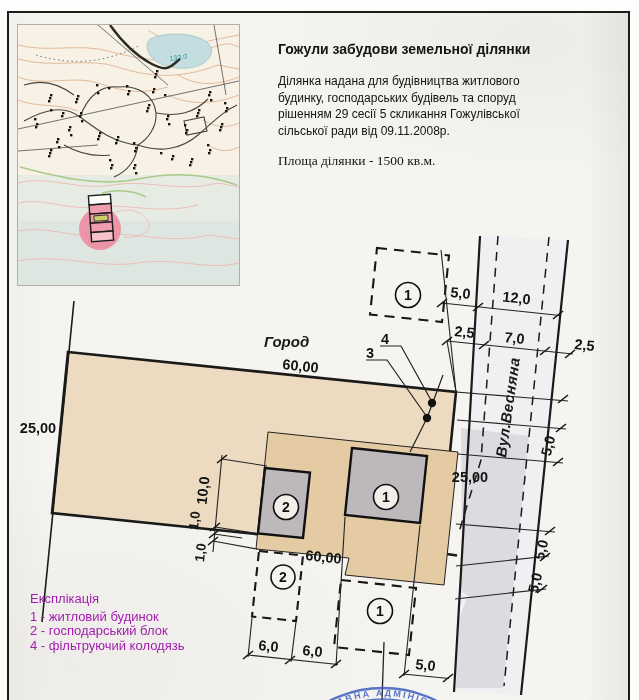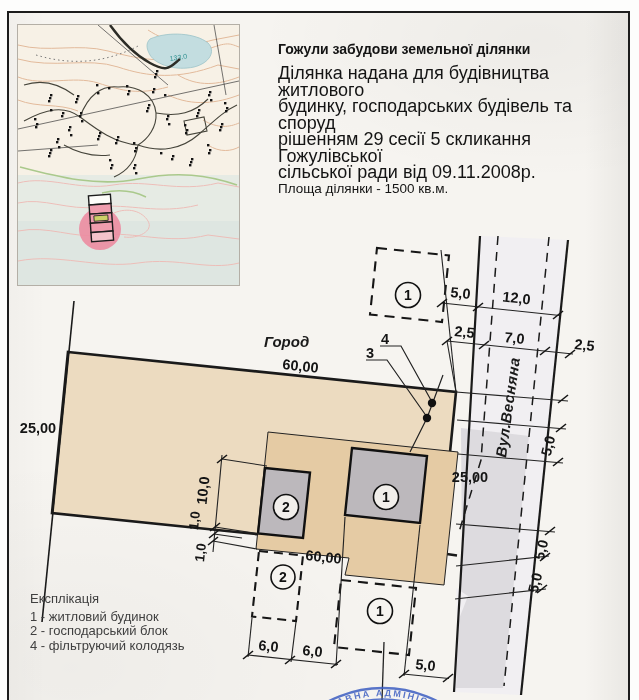--- a/index.html
+++ b/index.html
@@ -18,24 +18,24 @@
       #f6f4f0;
   }
   .map-box{
     position:absolute;left:17px;top:24px;width:221px;height:260px;
     border:1px solid #b4afa6;background:#f6efe3;overflow:hidden;
   }
   .title-block{
     position:absolute;left:278px;top:40px;width:330px;color:#141414;
   }
   .title-block .t{font-weight:bold;font-size:14px;line-height:19px;}
-  .title-block .b{font-size:18px;line-height:16.5px;margin-top:6px;}
-  .title-block .a{font-size:13.5px;}
+  .title-block .b{font-size:12px;line-height:16.5px;margin-top:14px;}
+  .title-block .a{font-size:13.5px;margin-top:14px;font-family:Liberation Serif, serif;}
   .legend{
-    position:absolute;left:30px;top:592px;color:#404040;
+    position:absolute;left:30px;top:592px;color:#a21caf;
     font-size:13px;line-height:14.5px;
   }
   .legend .lt{margin-bottom:3px;}
   svg text{font-family:"Liberation Sans", sans-serif;}
   .dim{font-size:14.5px;font-weight:bold;fill:#151515;}
   .dimsm{font-size:13.5px;font-weight:bold;fill:#151515;}
   .mark{font-size:14px;font-weight:bold;fill:#111;}
   .ital{font-size:15px;font-weight:bold;font-style:italic;fill:#1a1a1a;}
   .plan-svg{position:absolute;left:0;top:0;}
 </style>

